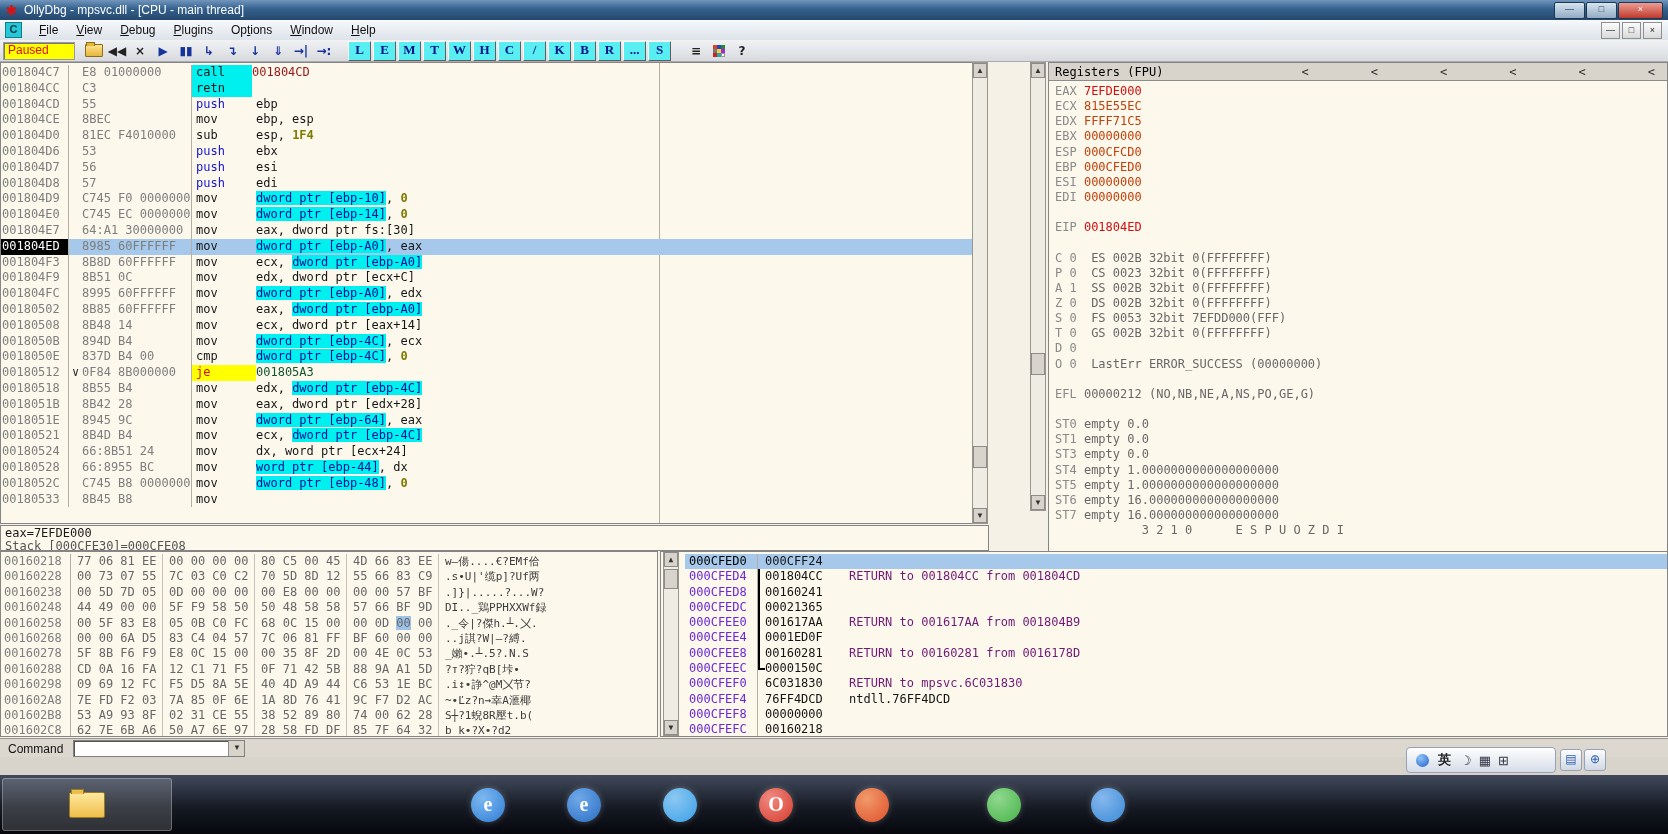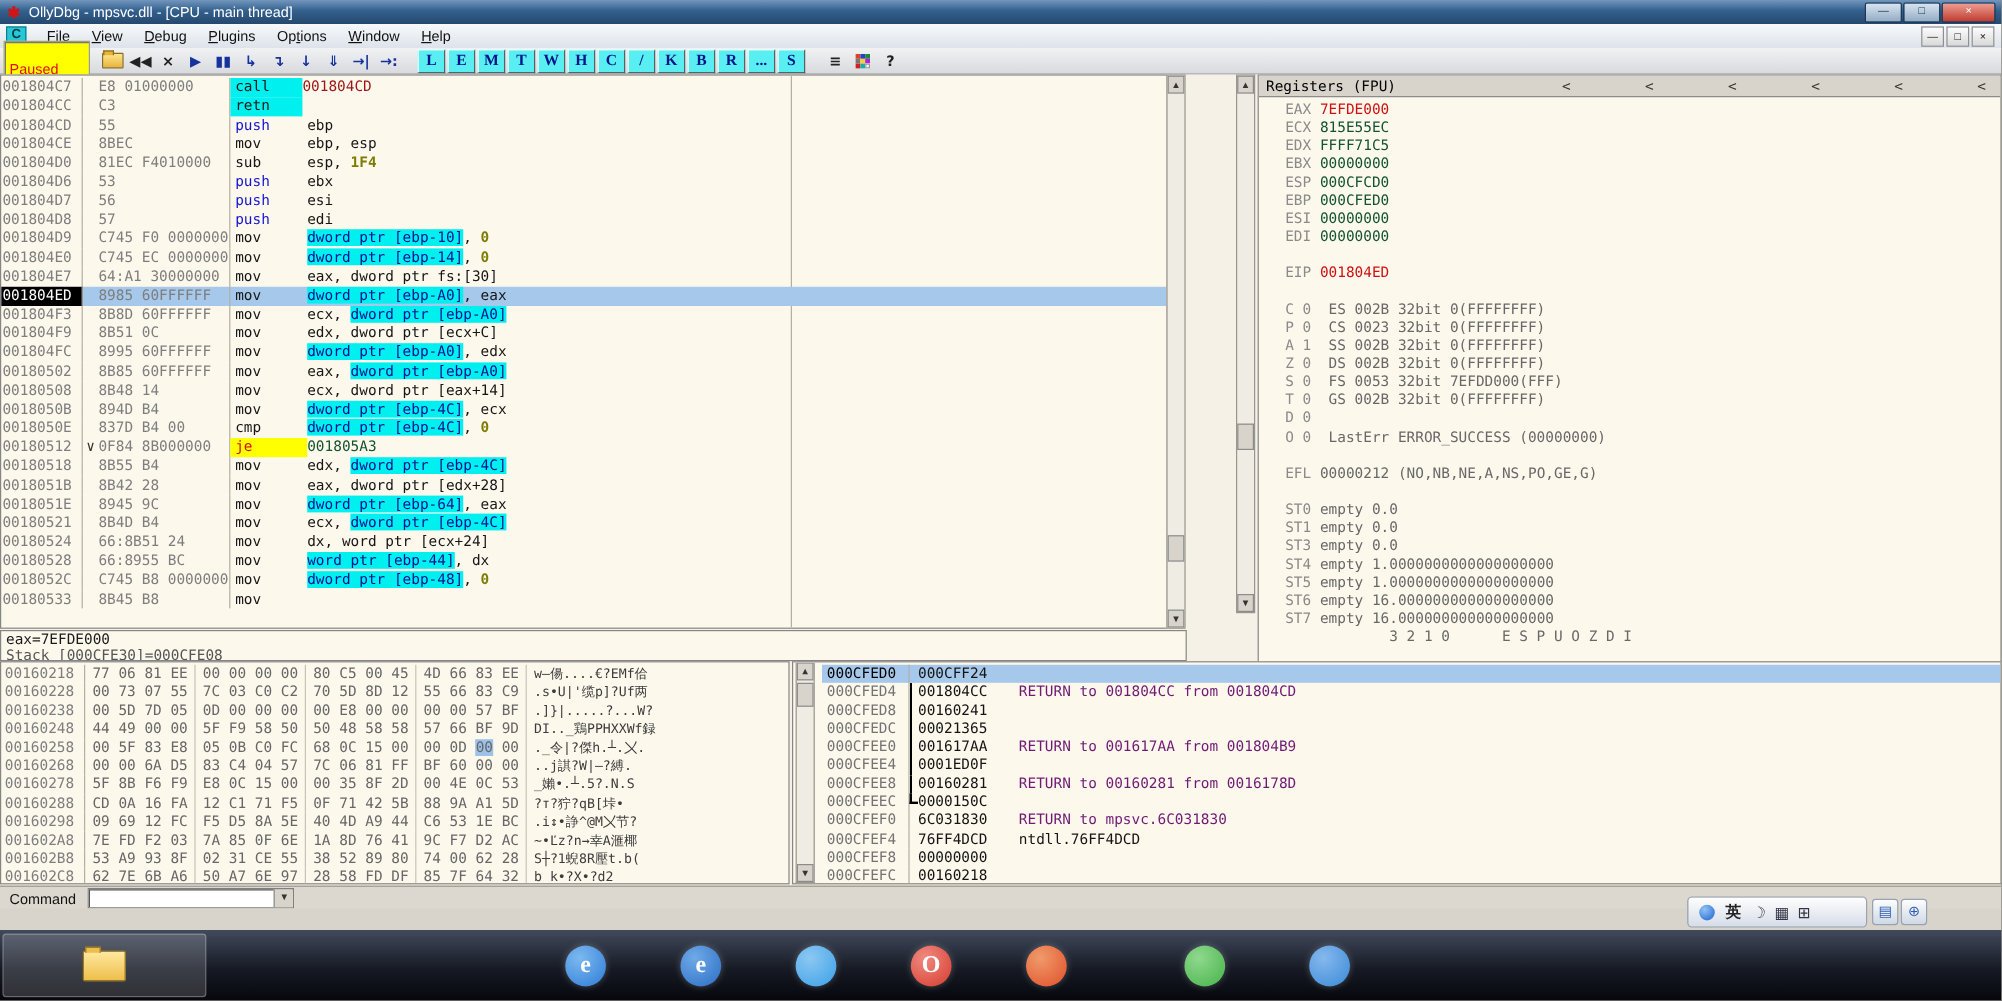--- a/index.html
+++ b/index.html
@@ -9,21 +9,21 @@
   .title-icon{color:#d41414;font-weight:bold;font-size:13px;margin:0 7px 0 6px;}
   .win-btns{position:absolute;right:5px;top:2px;display:flex;gap:1px;}
   .wb{width:29px;height:15px;background:linear-gradient(#d7e4f0,#92abc4);border:1px solid #1c3853;border-radius:2px;color:#19324e;font-size:9px;line-height:13px;text-align:center;}
   .wb.close{width:43px;background:linear-gradient(#ee9d93,#bf3a2d);color:#fff;}
   .menubar{position:absolute;left:0;top:20px;width:100%;height:20px;background:linear-gradient(#f7f9fb,#dde3ea);border-bottom:1px solid #b9bfc7;display:flex;align-items:center;font-size:12px;color:#111;}
   .c-icon{width:15px;height:14px;background:#27c7d8;border:1px solid #0a7e8c;color:#003c44;font-weight:bold;font-size:11px;line-height:13px;text-align:center;margin:0 8px 0 5px;}
   .menu-item{padding:2px 9px;cursor:default;}
   .mdi-btns{position:absolute;right:6px;top:22px;display:flex;gap:2px;}
   .mb{width:17px;height:15px;background:linear-gradient(#fcfcfc,#d9d9d9);border:1px solid #8f8f8f;font-size:9px;line-height:14px;text-align:center;color:#222;}
   .toolbar{position:absolute;left:0;top:40px;width:100%;height:22px;background:linear-gradient(#f1f2f4,#d8dade);border-bottom:1px solid #a9adb3;display:flex;align-items:center;padding-left:3px;box-sizing:border-box;}
-  .tb-status{width:66px;height:15px;background:#ffff00;border:1px solid #9a9a9a;box-shadow:inset 1px 1px 0 #777;color:#e01010;font-size:12px;padding:16px 0 1px 4px;margin-right:8px;}
+  .tb-status{width:66px;height:15px;background:#ffff00;border:1px solid #9a9a9a;box-shadow:inset 1px 1px 0 #777;color:#e01010;font-size:12px;padding:0 0 1px 4px;margin-right:8px;}
   .tb-btn{width:22px;height:19px;margin-right:1px;display:flex;align-items:center;justify-content:center;font:bold 12px "DejaVu Sans",sans-serif;color:#16329c;cursor:default;}
   .tb-btn.dark{color:#222;}
   .tb-gap{width:12px;}
   .folder-ic{position:relative;width:16px;height:11px;background:linear-gradient(#ffe48a,#e8b53c);border:1px solid #8a6d1e;border-radius:1px;}
   .folder-ic:before{content:"";position:absolute;left:0;top:-3px;width:7px;height:3px;background:#e8b53c;border:1px solid #8a6d1e;border-bottom:none;}
   .tb-letter{width:21px;height:18px;background:#59eff2;border-top:1px solid #fff;border-left:1px solid #fff;border-right:1px solid #5f5f5f;border-bottom:1px solid #5f5f5f;color:#001287;font:bold 13px "Liberation Serif",serif;text-align:center;line-height:16px;margin-right:2px;cursor:default;}
   .grid-ic{width:12px;height:12px;display:inline-block;background:
     linear-gradient(#fff,#fff);position:relative;}
   .grid-ic i{position:absolute;width:4px;height:4px;}
   
@@ -51,36 +51,36 @@
   .drow.sel .d-addr{background:#000;color:#fff;}
   
   .vscroll{position:absolute;width:16px;background:#efece3;border:1px solid #9a968c;box-sizing:border-box;}
   .sb-ar{position:absolute;left:0;width:14px;height:15px;background:#d8d4cb;border:1px solid #8c8c8c;box-sizing:border-box;font-size:8px;line-height:13px;text-align:center;color:#333;}
   .sb-thumb{position:absolute;left:0;width:14px;background:#d8d4cb;border:1px solid #8c8c8c;box-sizing:border-box;}
   
   #info{left:0;top:525px;width:989px;height:26px;padding:1px 4px;line-height:13px;color:#1a1a1a;}
   
   #registers{left:1048px;top:62px;width:620px;height:491px;}
   #reg-lines{padding:3px 0 0 6px;}
-  .rline{height:15.15px;white-space:pre;margin-left:16px;}
+  .rline{height:15.15px;white-space:pre;}
   .rl-l{color:#8a8a8a;}
-  .rl-v{color:#14532d;}
+  .rl-v{color:#c2410c;}
   .rline.red .rl-v{color:#cf1010;}
   .rline.grey .rl-v{color:#686868;}
   
   #dump{left:0;top:551px;width:658px;height:186px;padding-top:2px;}
   .hrow{height:15.4px;line-height:15.4px;display:flex;white-space:pre;}
   .h-addr{width:66px;padding-left:3px;color:#7e7e7e;border-right:1px solid #b3afa5;flex:none;}
   .h-g{width:92px;padding-left:6px;color:#676767;border-right:1px solid #c6c2b8;flex:none;box-sizing:border-box;}
   .h-ascii{flex:1;padding-left:6px;color:#3c3c3c;overflow:hidden;font-size:11px;}
   
   #stack{left:660px;top:551px;width:1008px;height:186px;padding-top:2px;}
   #stack-rows{margin-left:24px;}
   .srow{height:15.3px;line-height:15.3px;display:flex;white-space:pre;}
-  .s-addr{width:68px;padding-left:4px;color:#737373;border-right:1px solid #b3afa5;flex:none;}
+  .s-addr{width:68px;padding-left:4px;color:#6d28d9;border-right:1px solid #b3afa5;flex:none;}
   .s-val{width:78px;padding-left:7px;color:#141414;flex:none;position:relative;}
   .s-val.line{box-shadow:inset 2px 0 0 #000;}
   .s-val.corner:before{content:"";position:absolute;left:0;top:0;width:5px;height:7px;border-left:2px solid #000;border-bottom:2px solid #000;}
   .s-com{flex:1;padding-left:6px;color:#141414;}
   .s-com.red{color:#701a75;}
   .srow.sel{background:#a6c8ea;}
   .srow.sel .s-addr{color:#000;}
   
   #cmdbar{position:absolute;left:0;top:738px;width:100%;height:19px;background:#dcd8d0;border-top:1px solid #9a968c;display:flex;align-items:center;font-size:12px;color:#111;}
   #cmd-combo{width:170px;height:15px;background:#fff;border:1px solid #808080;box-shadow:inset 1px 1px 0 #555;margin-left:10px;position:relative;}

